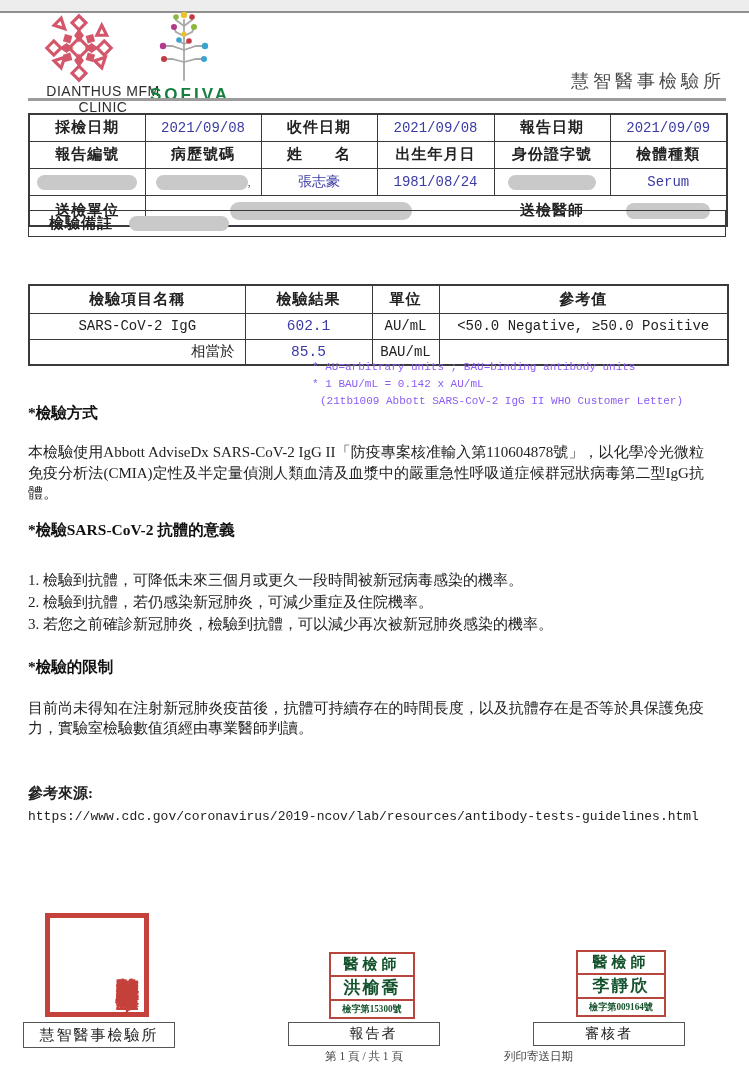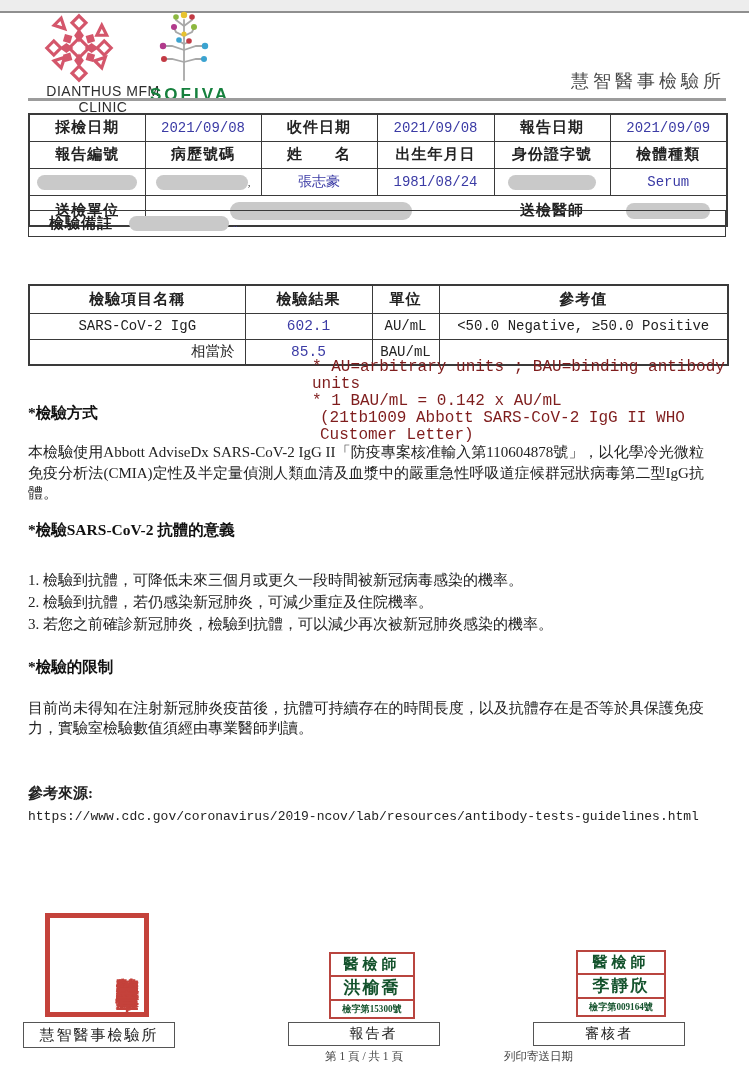--- a/index.html
+++ b/index.html
@@ -56,21 +56,21 @@
   table.rt { position:absolute; left:28px; top:284px; width:699px; border-collapse:collapse;
     table-layout:fixed; border:2px solid #3a3a3a; }
   table.rt td, table.rt th { border:1px solid #3a3a3a; text-align:center; vertical-align:middle; }
   table.rt th { height:28px; font-size:15px; font-weight:bold; letter-spacing:1px; }
   table.rt td { height:26px; font-size:14px; }
   table.rt td.item { font-size:14px; }
   table.rt td.equiv { text-align:right; padding-right:10px; font-size:14.5px; }
   table.rt td.result { font-size:14.5px; }
 
   
-  .notes { position:absolute; left:312px; top:359px; font-size:16px; line-height:17px; color:#7f1d1d; }
+  .notes { position:absolute; left:312px; top:359px; font-size:11px; line-height:17px; color:#8b5cf6; }
   .notes .n3 { padding-left:8px; }
 
   
   .sections { position:absolute; left:28px; top:403px; width:676px; }
   .sec-h { font-size:15.5px; font-weight:bold; color:#111; }
   .body-p { font-size:15px; line-height:20.5px; text-align:justify; }
   .method-body { margin-top:18px; }
   .sig-h { margin-top:16px; }
   .items { margin-top:28px; }
   .items div { font-size:15px; line-height:22px; }

